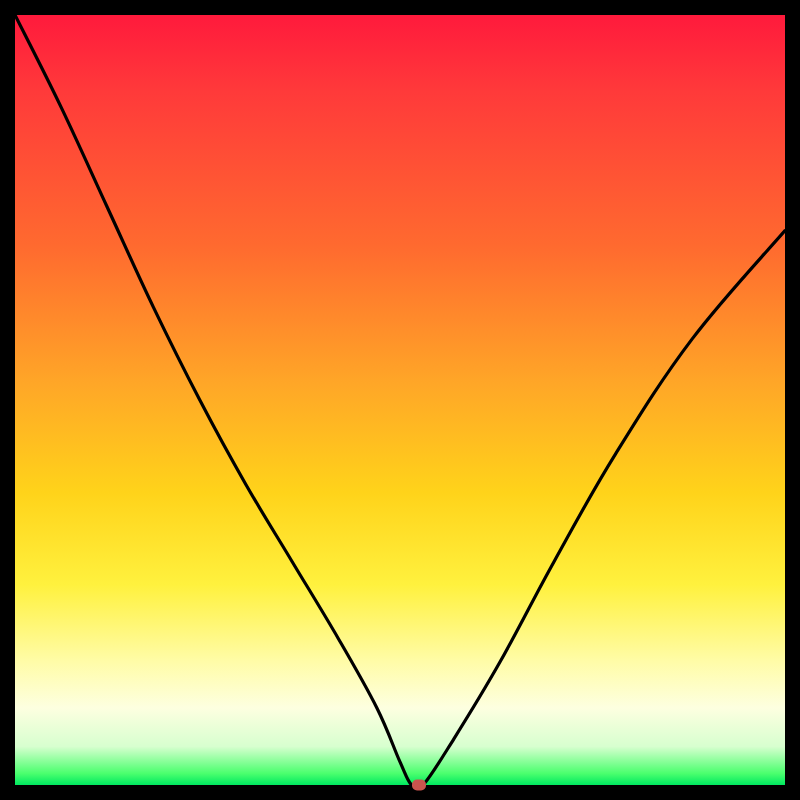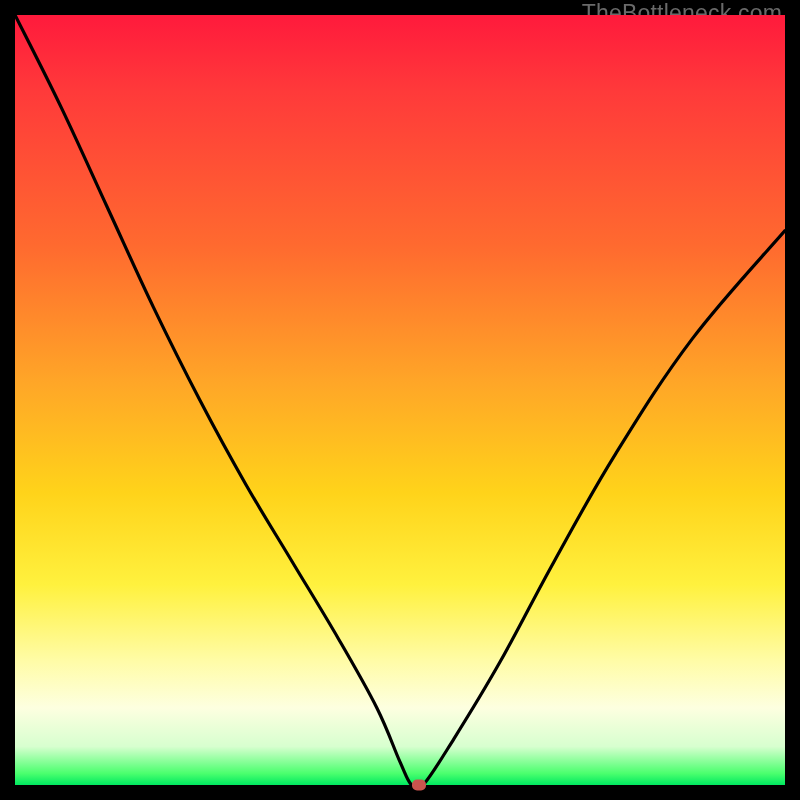--- a/index.html
+++ b/index.html
@@ -62,20 +62,19 @@
     height: 11px;
     background: #c9544e;
     border-radius: 5px;
     transform: translate(-50%, -50%);
   }
 </style>
 </head>
 <body>
 
 <div class="frame">
-  <div class="watermark">TheBottleneck.com</div>
   <div class="plot-area">
     <svg class="curve" viewBox="0 0 770 770" preserveAspectRatio="none">
       <path id="curve-path" fill="none" stroke="#000" stroke-width="3.2" stroke-linejoin="round" stroke-linecap="round" d="M 0,0 C 8.315999999999999,16.631999999999994 29.567999999999998,57.74999999999998 46.199999999999996,92.39999999999998 C 62.831999999999994,127.04999999999998 75.76799999999999,156.464 92.39999999999999,192.5 C 109.032,228.536 121.96799999999999,257.95000000000005 138.6,292.6 C 155.232,327.25 168.16799999999998,353.122 184.79999999999998,385 C 201.432,416.878 214.368,440.594 231,469.7 C 247.632,498.806 260.568,518.98 277.2,546.7 C 293.832,574.4200000000001 308.154,597.3660000000001 323.4,623.7 C 338.64599999999996,650.034 350.81199999999995,670.8240000000001 361.9,693 C 372.988,715.1759999999999 378.763,733.04 385,746.9 C 391.237,760.76 392.392,765.842 396.55,770 C 400.708,774.158 400.47700000000003,778.316 408.1,770 C 415.723,761.684 425.03999999999996,745.976 438.9,723.8 C 452.76,701.6239999999999 467.082,678.6779999999999 485.1,646.8 C 503.11800000000005,614.922 518.21,584.1220000000001 539,546.7 C 559.79,509.278 575.652,479.094 600.6,438.9 C 625.548,398.70599999999996 647.1080000000001,363.59400000000005 677.6,323.40000000000003 C 708.092,283.206 753.368,235.00400000000002 770,215.60000000000002"></path>
     </svg>
     <div id="marker" class="marker" style="left: 404.25px; top: 770px; background: rgb(201, 84, 78);"></div>
   </div>
 </div>
 
 </body></html>

